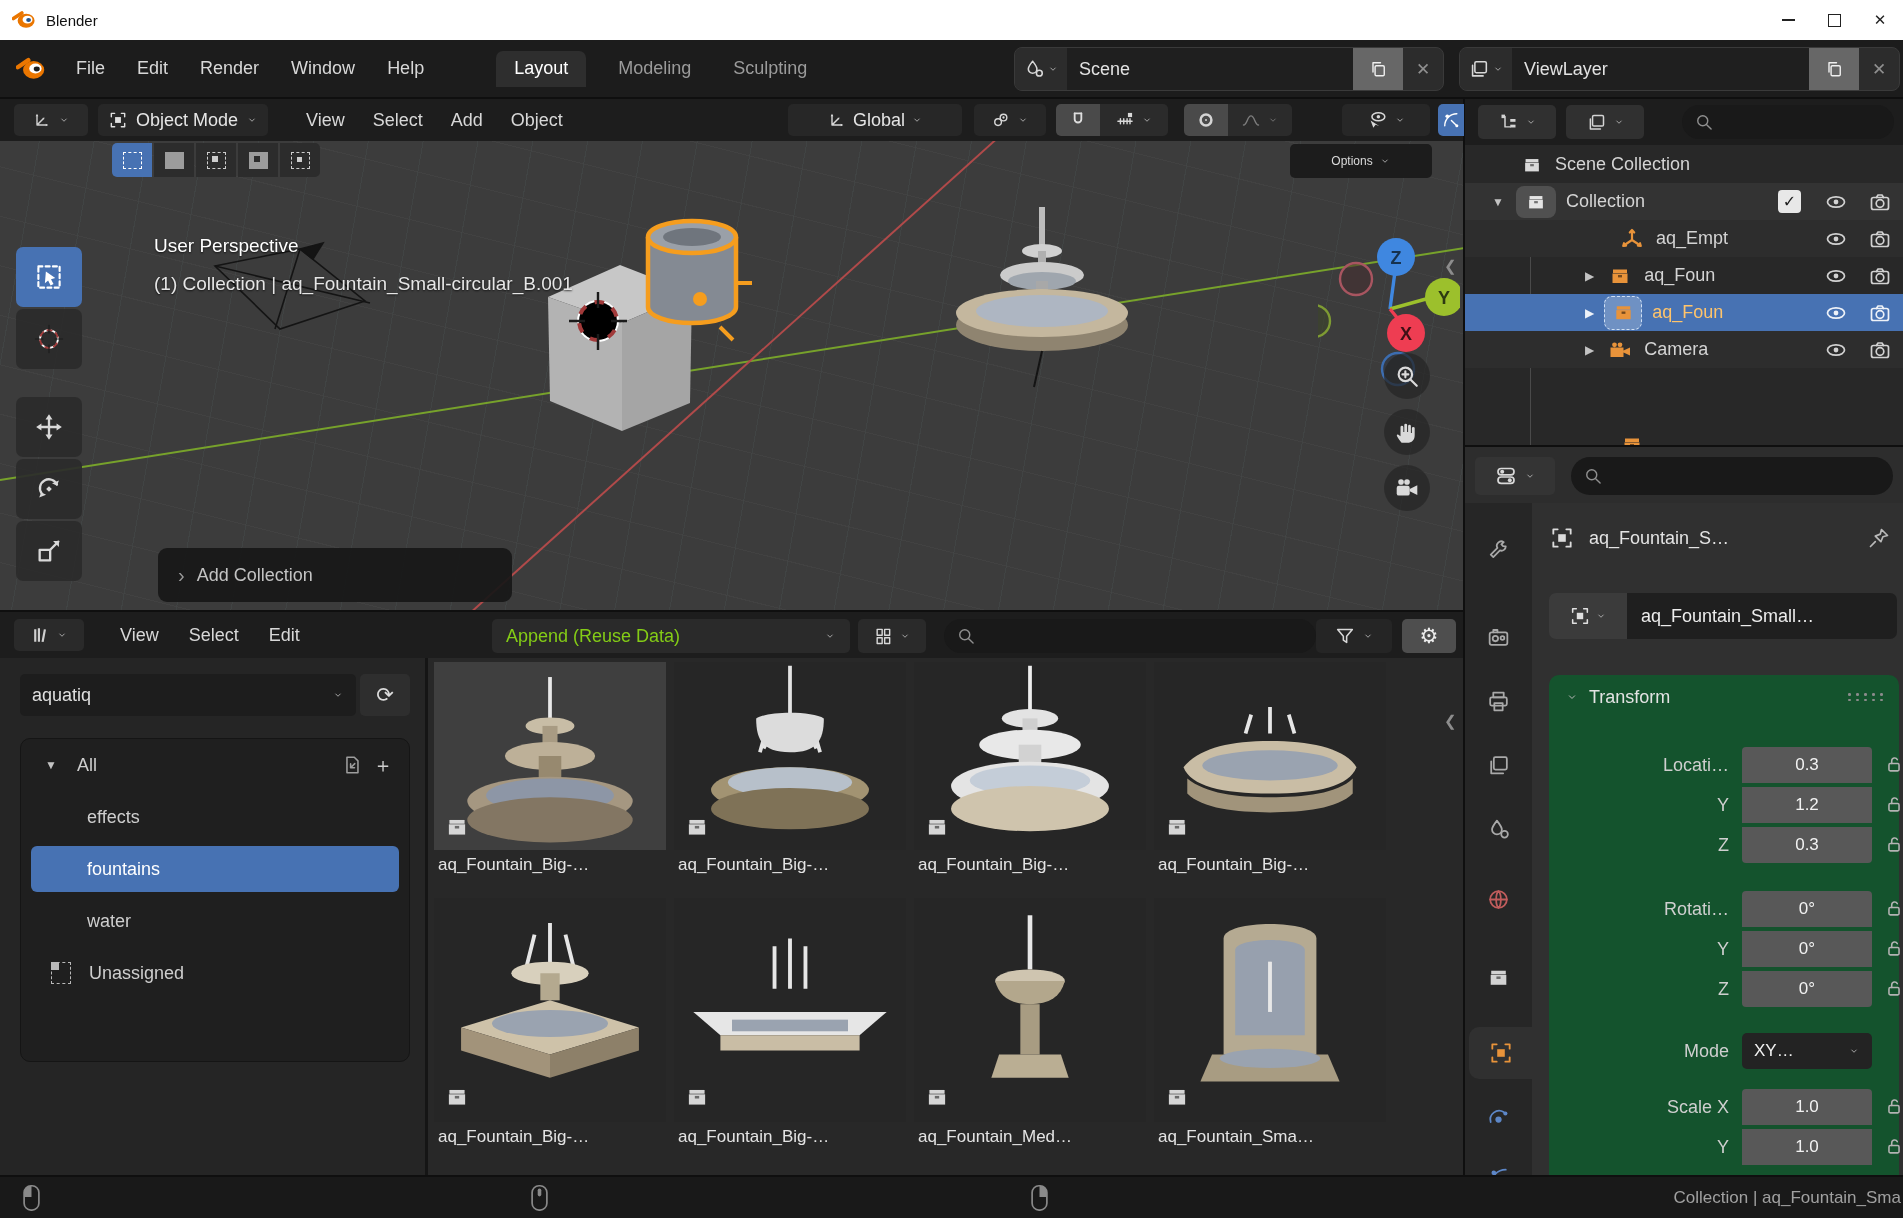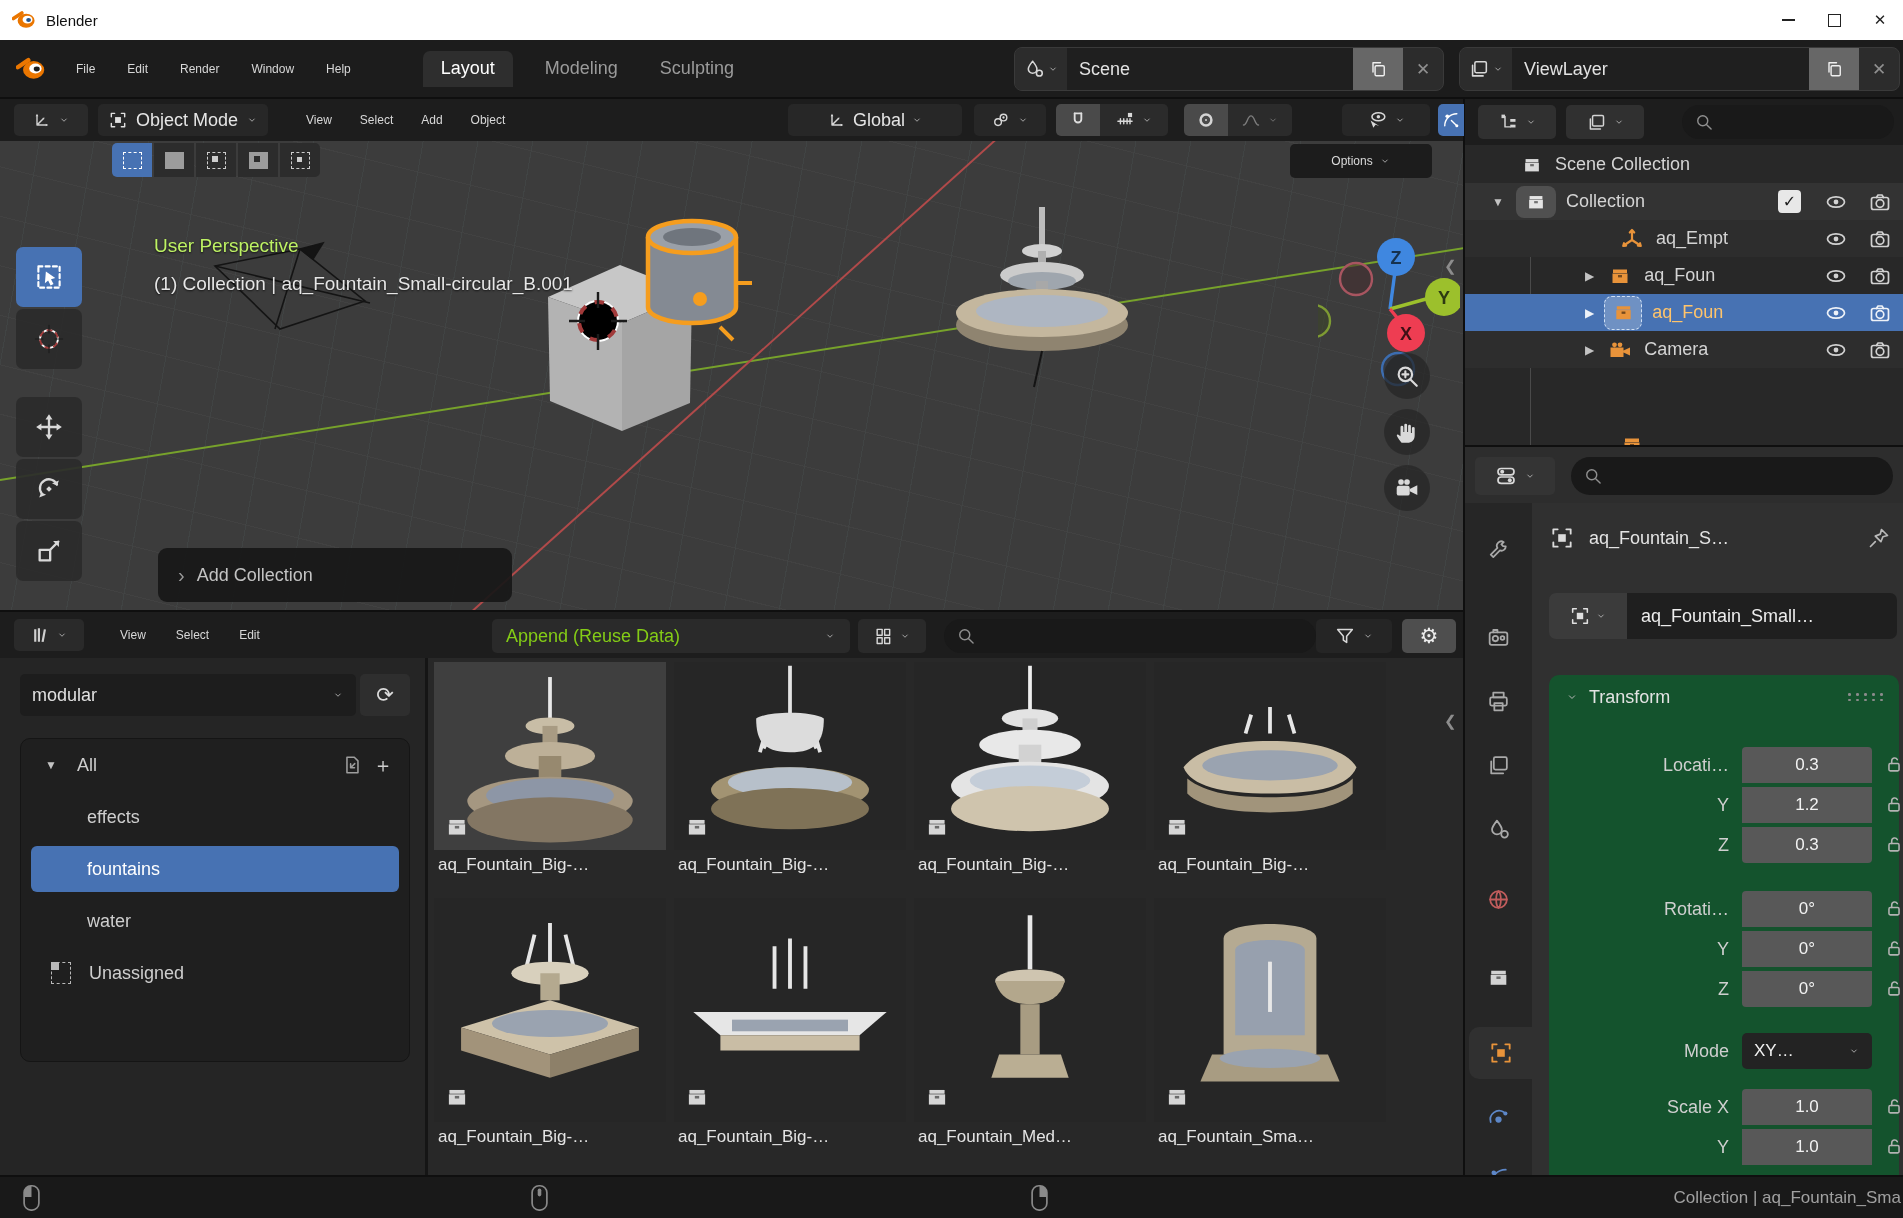--- a/index.html
+++ b/index.html
@@ -5,21 +5,21 @@
   html,body{margin:0;padding:0;background:#0c0c0c;}
   #stage{position:relative;width:1903px;height:1218px;overflow:hidden;background:#0f0f0f;
          font-family:"Liberation Sans","DejaVu Sans",sans-serif;color:#d6d6d6;
          -webkit-font-smoothing:antialiased;}
   .abs{position:absolute;}
   .row{display:flex;align-items:center;}
   .ic{display:inline-block;vertical-align:middle;}
   svg.ic{stroke:currentColor;fill:none;stroke-width:1.7;stroke-linecap:round;stroke-linejoin:round;}
   .btn{background:#2a2a2a;border-radius:5px;display:flex;align-items:center;justify-content:center;gap:6px;}
   .chev{width:12px;height:12px;color:#b9b9b9;}
-  .menu-label{color:#d8d8d8;font-size:12px;padding:0 4px;cursor:default;}
+  .menu-label{color:#d8d8d8;font-size:18px;padding:0 4px;cursor:default;}
   
   #titlebar{left:0;top:0;width:1903px;height:40px;background:#ffffff;color:#1a1a1a;}
   #titlebar .title{font-size:15px;margin-left:10px;color:#111;}
   .wctl{width:46px;height:40px;display:flex;align-items:center;justify-content:center;color:#222;}
   
   #topbar{left:0;top:40px;width:1903px;height:57px;background:#1c1c1c;}
   .wstab{height:36px;padding:0 18px;display:flex;align-items:center;border-radius:7px 7px 0 0;
          font-size:18px;color:#9b9b9b;}
   .wstab.active{background:#2e2e2e;color:#fff;}
   .idwidget{height:42px;background:#2c2c2c;border-radius:8px;display:flex;overflow:hidden;
@@ -30,21 +30,21 @@
   .idwidget .copy{width:50px;background:#676767;display:flex;align-items:center;justify-content:center;color:#f0f0f0;}
   .idwidget .xseg{width:40px;display:flex;align-items:center;justify-content:center;color:#8f8f8f;font-size:17px;}
   
   .editor{background:#1e1e1e;}
   #viewport{left:0;top:99px;width:1463px;height:511px;}
   #vp-header{left:0;top:0;width:100%;height:42px;background:#1d1d1d;}
   #vp-body{left:0;top:42px;width:1463px;height:469px;background:#3c3c3c;overflow:hidden;}
   .gridA{position:absolute;inset:-200px;background:repeating-linear-gradient(100deg,#444a4a 0 1px,transparent 1px 54px);opacity:.55;}
   .gridB{position:absolute;inset:-200px;background:repeating-linear-gradient(14deg,#464646 0 1px,transparent 1px 48px);opacity:.55;}
   .axisline{position:absolute;height:2.4px;transform-origin:left center;}
-  .vp-overlay-text{color:#bef264;font-size:19px;text-shadow:0 1px 2px rgba(0,0,0,.7);}
+  .vp-overlay-text{color:#ffffff;font-size:19px;text-shadow:0 1px 2px rgba(0,0,0,.7);}
   .toolbtn{width:66px;height:60px;background:rgba(43,43,43,.92);border-radius:7px;
            display:flex;align-items:center;justify-content:center;color:#d9d9d9;}
   .toolbtn.active{background:#4772b3;color:#fff;}
   .navbtn{width:46px;height:46px;border-radius:50%;background:rgba(38,38,38,.72);
           display:flex;align-items:center;justify-content:center;color:#dadada;}
   .modebtn{width:40px;height:34px;background:#2c2c2c;display:flex;align-items:center;justify-content:center;}
   .modebtn.active{background:#4772b3;}
   .msq{width:17px;height:15px;border:1.7px dashed #cdcdcd;position:relative;}
   .msq.solid{border-style:solid;background:#9c9c9c;border-color:#9c9c9c;}
   .msq .dotc{position:absolute;left:4px;top:3px;width:6px;height:6px;background:#cdcdcd;}
@@ -616,21 +616,21 @@
             <use href="#s-chev"></use>
           </svg>
       </div>
       <div class="btn abs" style="left:1402px;top:7px;width:54px;height:34px;background:#4e4e4e">
         <span style="font-size:21px;color:#ececec">⚙</span>
       </div>
     </div>
 
     <div id="ab-side" class="abs">
       <div class="abs row" style="left:20px;top:16px;width:336px;height:42px;background:#1d1d1d;border-radius:5px;justify-content:space-between;padding:0 12px;box-sizing:border-box">
-        <span style="font-size:18px;color:#e0e0e0">modular</span>
+        <span style="font-size:18px;color:#e0e0e0">aquatiq</span>
         <svg class="ic chev">
             <use href="#s-chev"></use>
           </svg>
       </div>
       <div class="abs btn" style="left:360px;top:16px;width:50px;height:42px;background:#2e2e2e">
         <span style="font-size:21px;color:#dcdcdc">⟳</span>
       </div>
 
       <div class="abs" style="left:20px;top:80px;width:390px;height:324px;background:#1f1f1f;border:1px solid #151515;border-radius:10px;box-sizing:border-box">
         <div class="cat-item" style="padding-left:24px">

